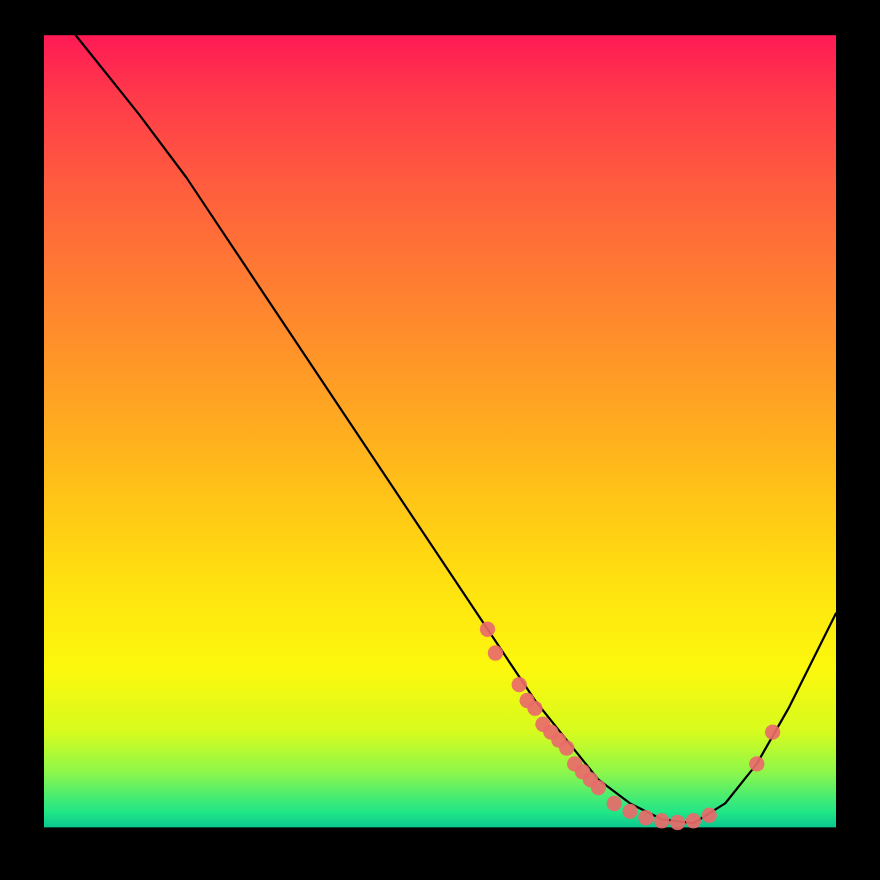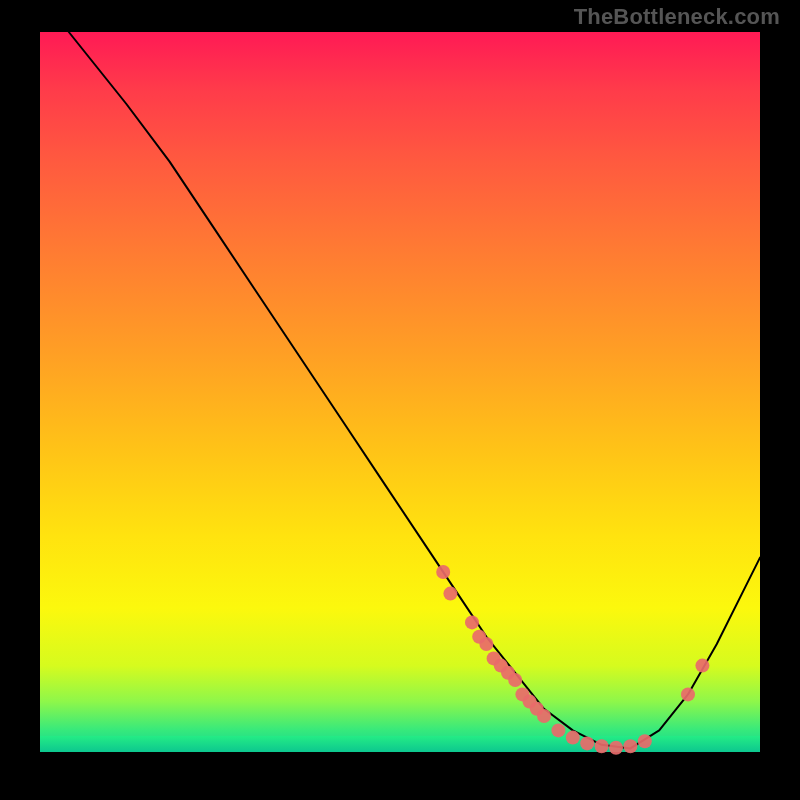--- a/index.html
+++ b/index.html
@@ -74,21 +74,20 @@
     bottom: 0;
     height: 16px;
     background: linear-gradient(to bottom, #24ec85 0%, #0cc78f 100%);
   }
 </style>
 </head>
 <body>
 
 <div class="frame">
 
-  <div class="watermark">TheBottleneck.com</div>
 
   <div class="plot-area">
     <div class="green-strip"></div>
     <svg class="plot-svg" viewBox="0 0 720 720" preserveAspectRatio="none">
       <path id="curve-path" class="curve" d="M28.8 0.0 L57.6 36.0 L86.4 72.0 L129.6 129.6 L172.8 194.4 L216.0 259.2 L259.2 324.0 L302.4 388.8 L345.6 453.6 L388.8 518.4 L417.6 561.6 L446.4 604.8 L475.2 640.8 L504.0 676.8 L532.8 698.4 L561.6 712.8 L590.4 716.4 L619.2 698.4 L648.0 662.4 L676.8 612.0 L705.6 554.4 L720.0 525.6"></path>
       <g id="dots-group">
           <circle cx="403.2" cy="540.0" r="7" class="dot"></circle>
           <circle cx="410.4" cy="561.6" r="7" class="dot"></circle>
           <circle cx="432.0" cy="590.4" r="7" class="dot"></circle>
           <circle cx="439.2" cy="604.8" r="7" class="dot"></circle>

